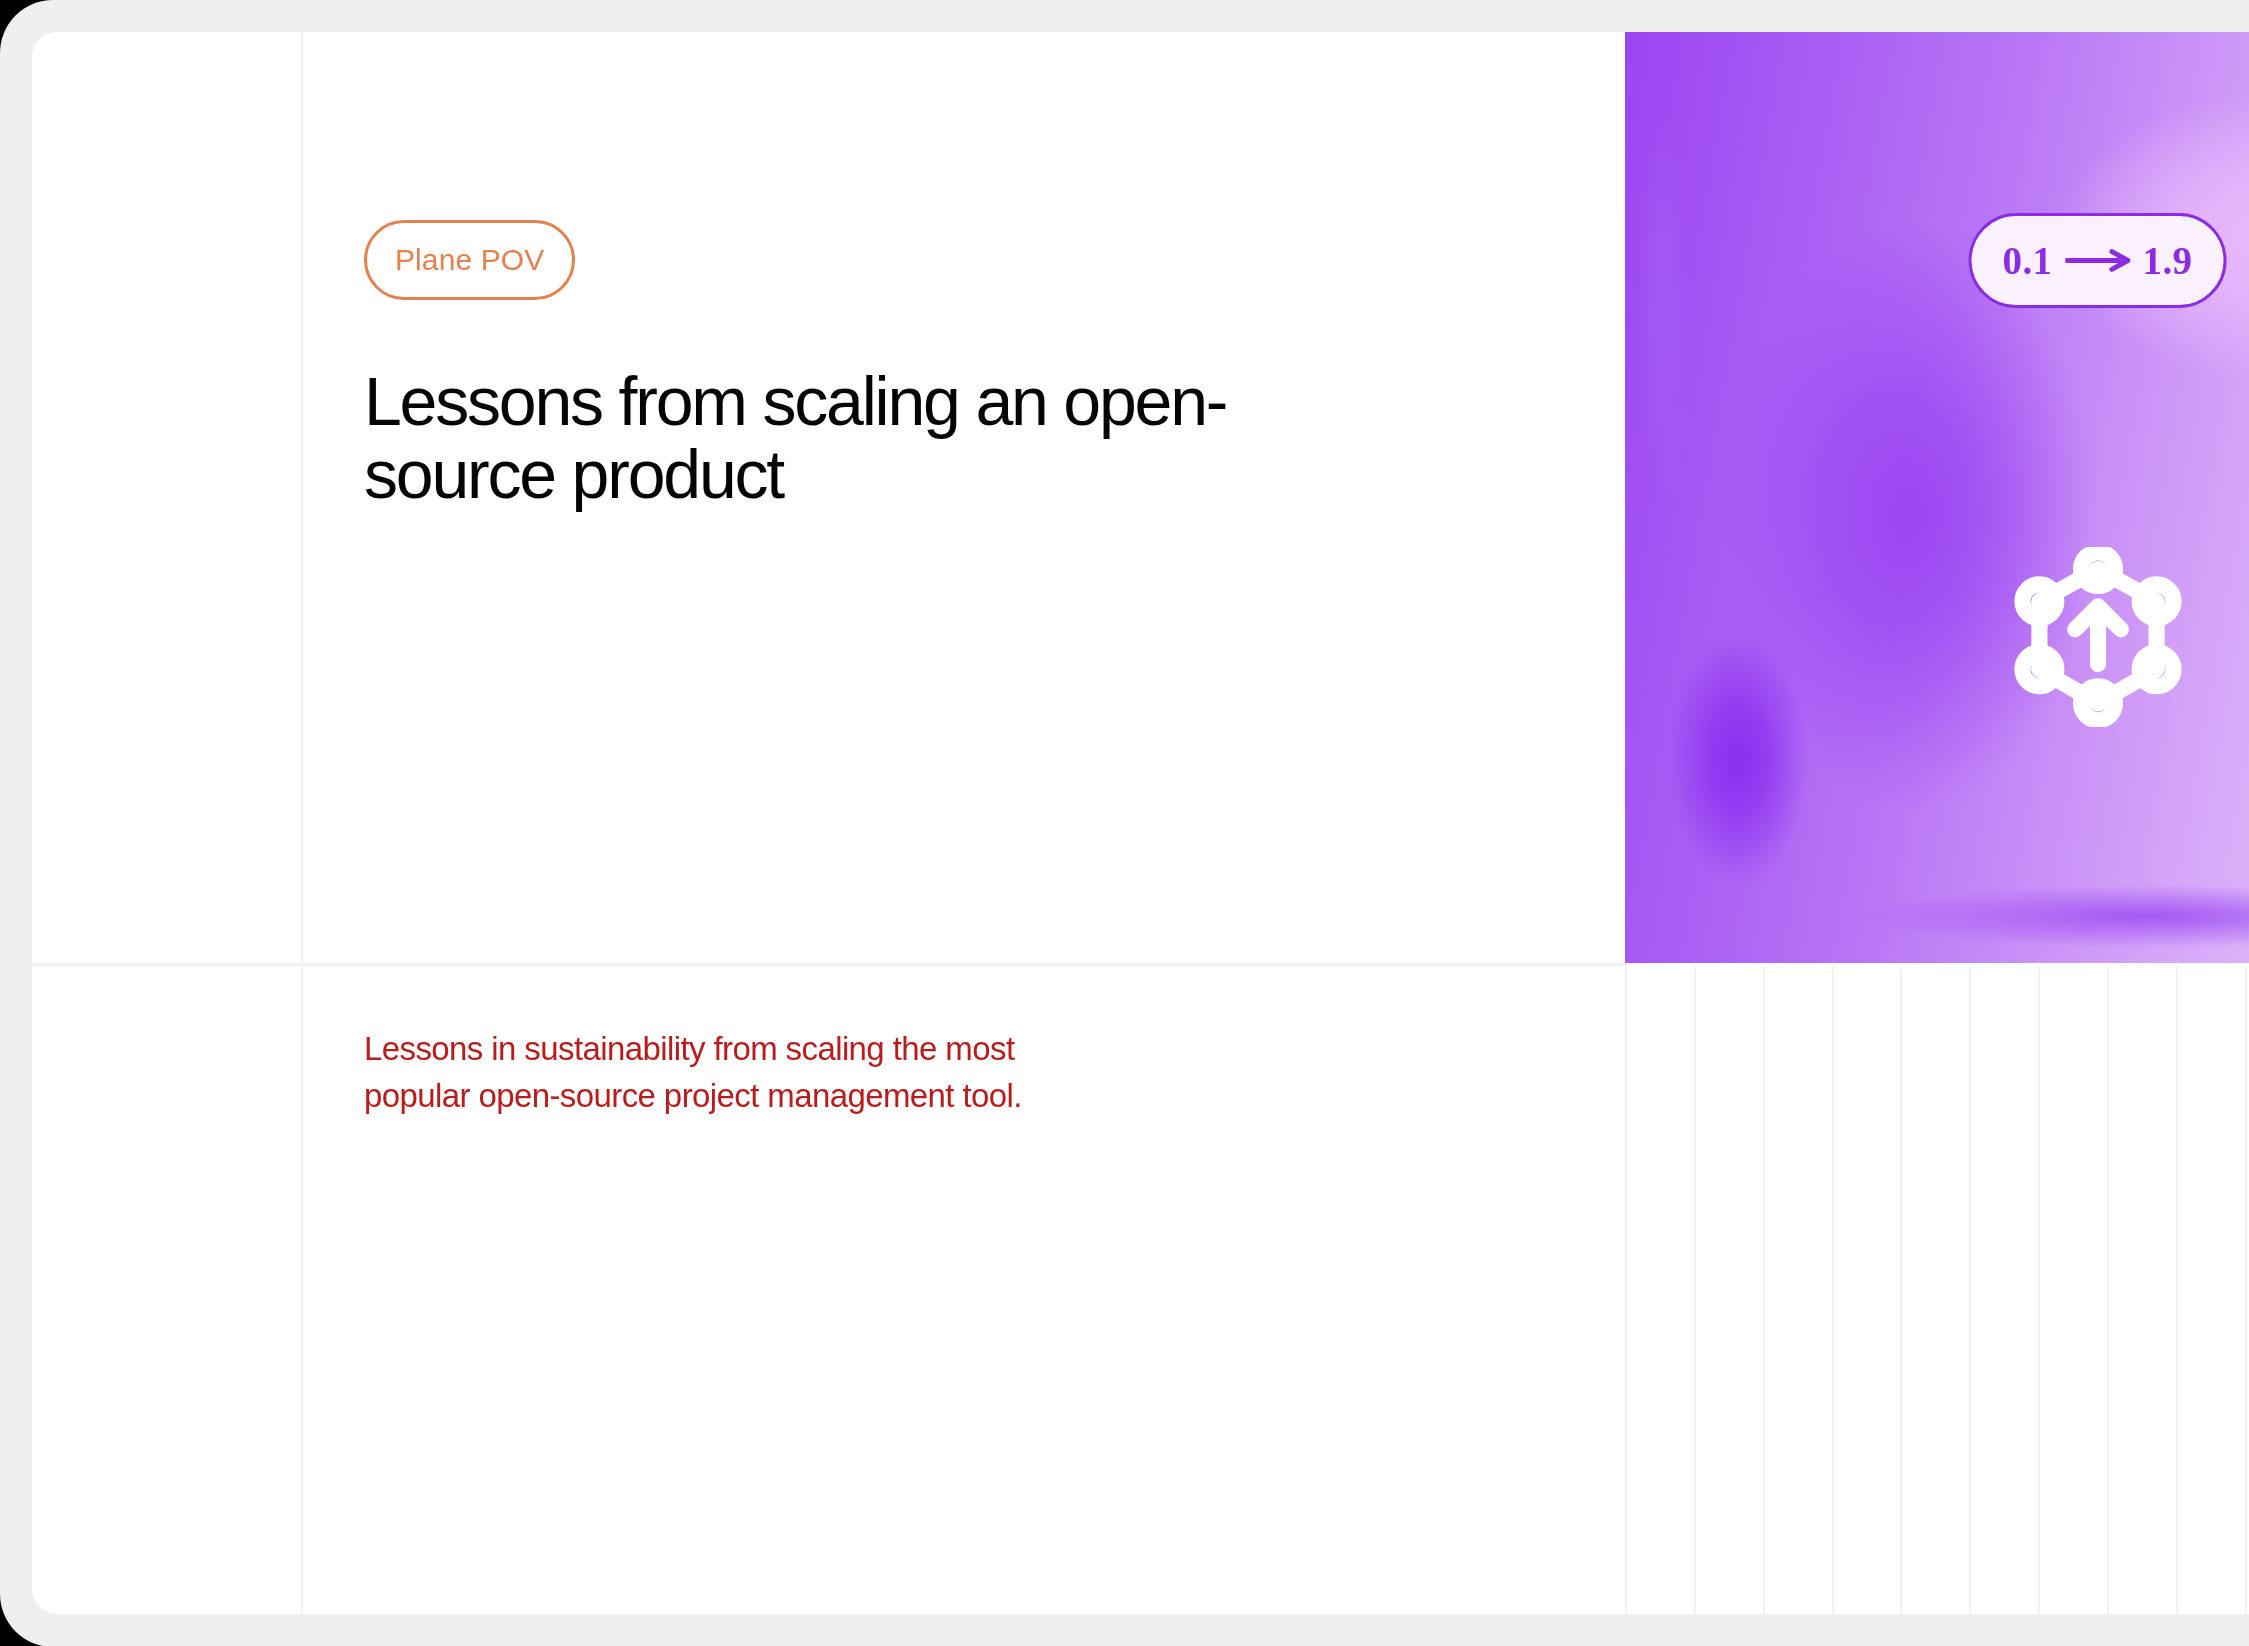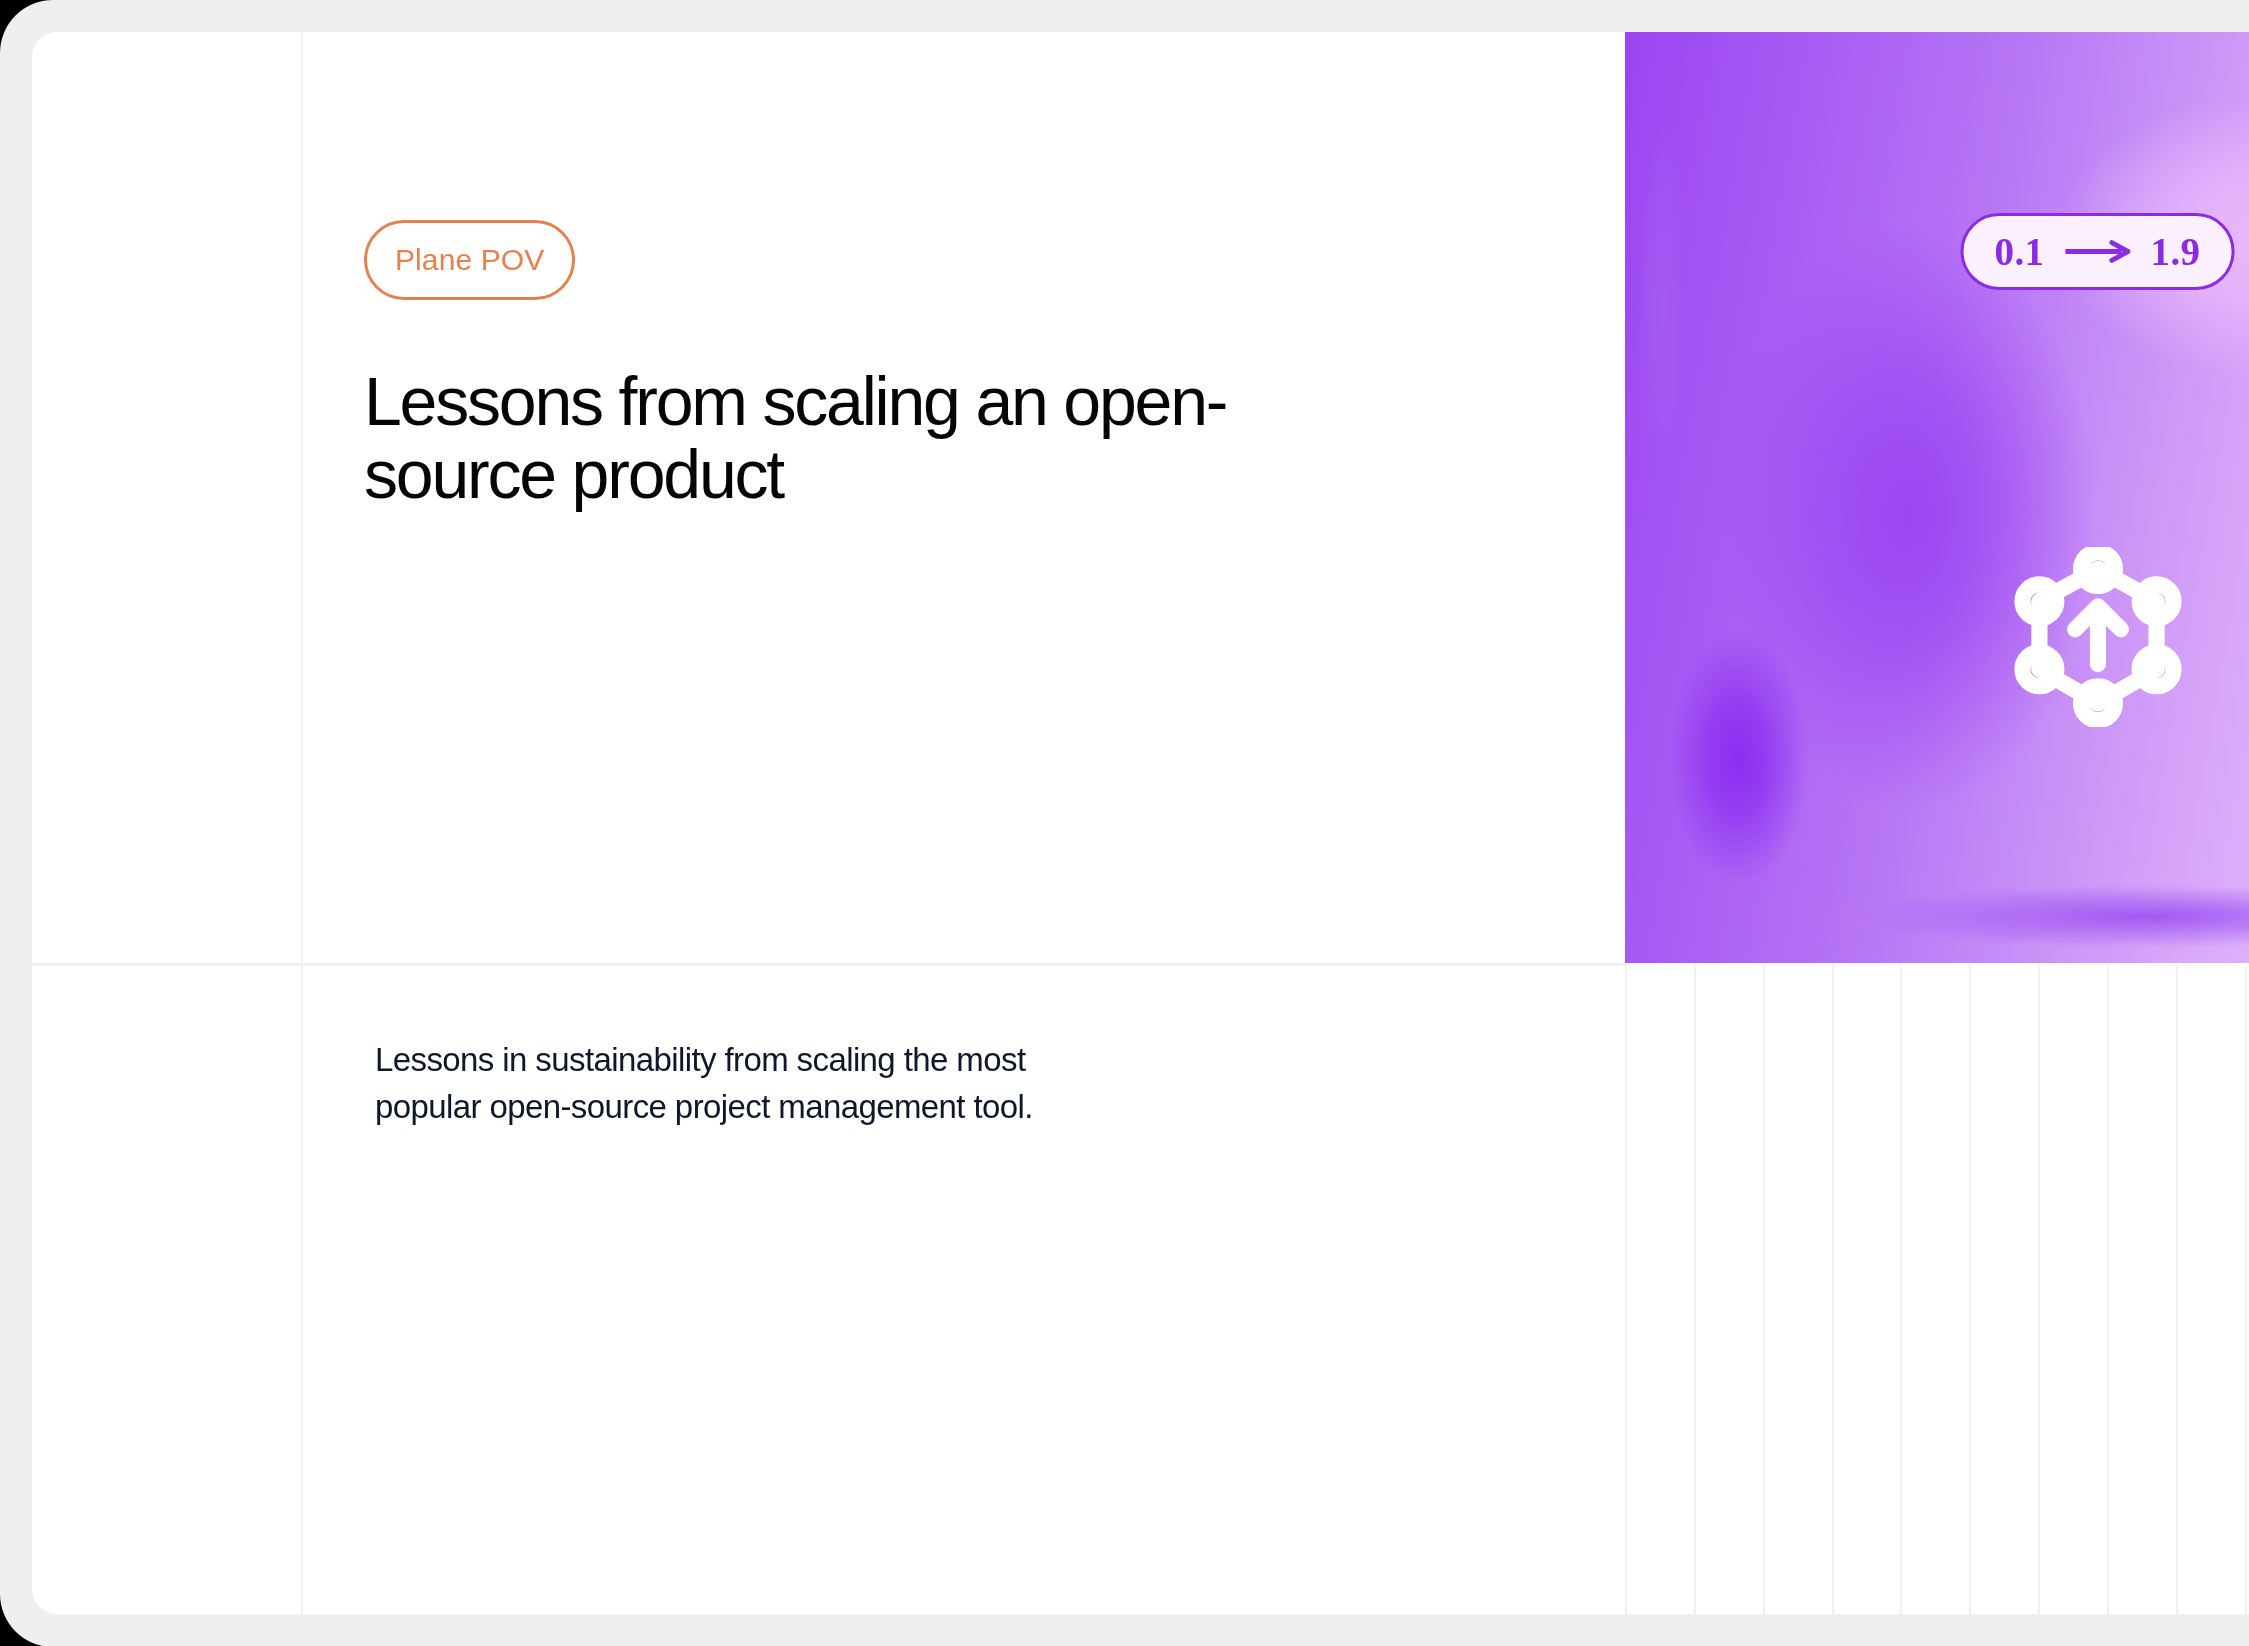--- a/index.html
+++ b/index.html
@@ -107,26 +107,26 @@
     color: #050505;
     font-family: "Liberation Sans", sans-serif;
   }
 
   
   .description {
     position: absolute;
     left: 332px;
     top: 994px;
     width: 702px;
-    margin: 11px;
+    margin: 0;
     font-size: 33px;
     line-height: 1.42;
     font-weight: 400;
     letter-spacing: -0.6px;
-    color: #0f172a;
+    color: #b91c1c;
   }
 
   
   .gradient-panel {
     position: absolute;
     left: 1593px;         
     top: 0;
     width: 945px;
     height: 931px;
     border-top-right-radius: 25px;
@@ -146,22 +146,22 @@
 
   
   .version-badge {
     position: absolute;
     left: 50%;
     transform: translateX(-50%);
     top: 181px;
     display: flex;
     align-items: center;
     justify-content: center;
-    gap: 19px;
-    height: 77px;
+    gap: 11px;
+    height: 95px;
     padding: 0 31.5px;
     box-sizing: border-box;
     background: #fbf0fe;
     border: 3.1px solid #8b2be2;
     border-radius: 450px;
     white-space: nowrap;
   }
   .version-num {
     font-family: "Liberation Serif", serif;
     font-size: 39px;

